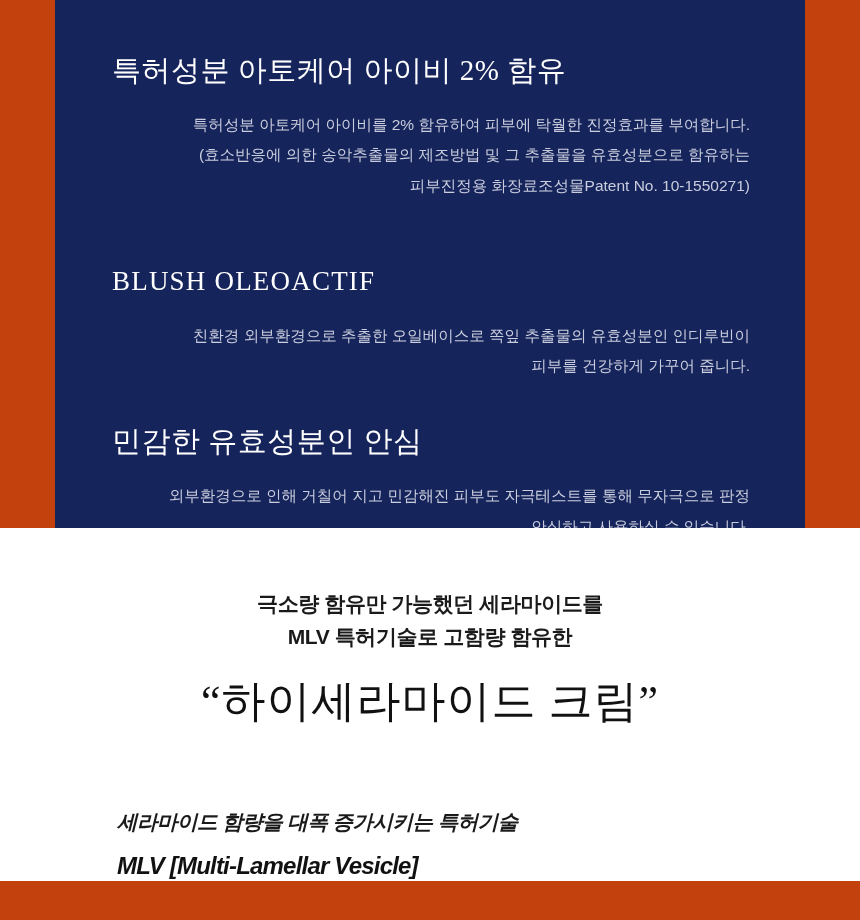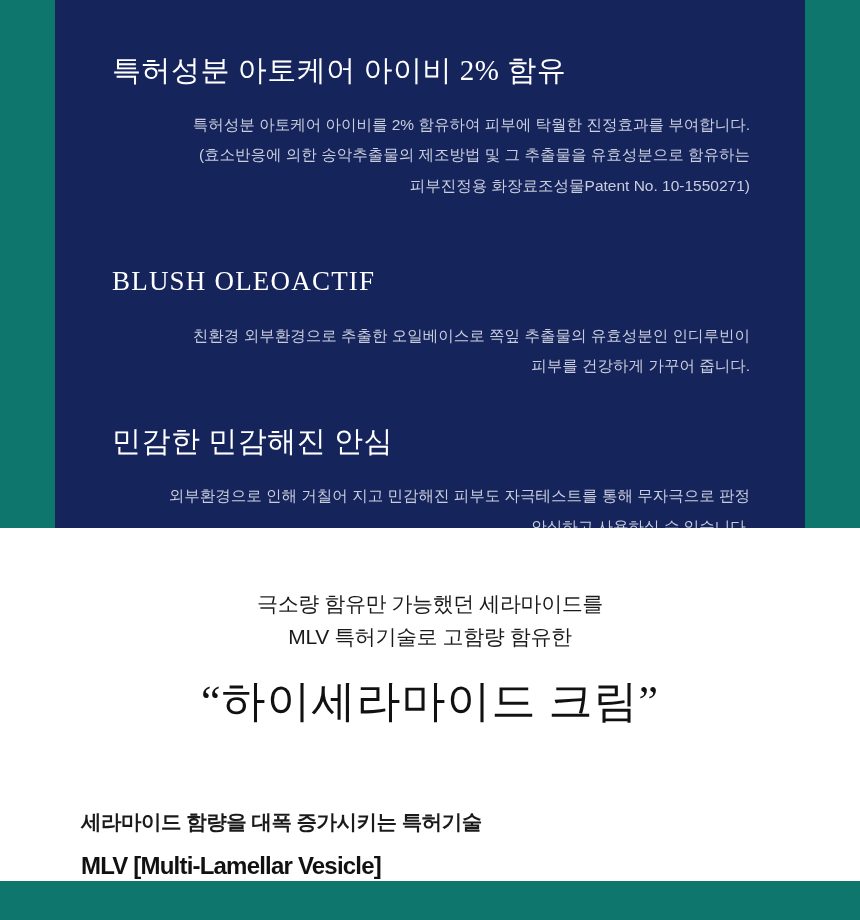--- a/index.html
+++ b/index.html
@@ -10,21 +10,21 @@
     width: 860px;
     height: 920px;
     background: #ffffff;
     font-family: "Liberation Sans", sans-serif;
     overflow: hidden;
   }
   .page {
     position: relative;
     width: 860px;
     height: 920px;
-    background: #0f766e;
+    background: #c2410c;
   }
 
   
   .navy-panel {
     position: absolute;
     left: 55px;
     top: -60px;
     width: 750px;
     height: 588px;
     background: #16245c;
@@ -73,38 +73,39 @@
     background: #ffffff;
   }
   .centered-block {
     text-align: center;
     padding-top: 60px;
   }
   .lead-line {
     color: #1a1a1a;
     font-family: "Liberation Sans", sans-serif;
     font-size: 21px;
-    font-weight: 400;
+    font-weight: 700;
     line-height: 1.55;
     letter-spacing: -0.4px;
   }
   .big-quote {
     color: #111111;
     font-family: "Liberation Serif", serif;
     font-size: 44px;
     font-weight: 400;
     letter-spacing: 1px;
     margin-top: 20px;
     line-height: 1.3;
   }
 
   .left-block {
     margin-top: 78px;
-    padding-left: 81px;
+    padding-left: 117px;
     padding-right: 60px;
+    font-style: italic;
   }
   .sub-heading {
     color: #1a1a1a;
     font-family: "Liberation Sans", sans-serif;
     font-size: 20.5px;
     font-weight: 700;
     letter-spacing: -0.5px;
     margin: 0;
     line-height: 1.4;
   }
@@ -136,21 +137,21 @@
 
     <div class="navy-block b2">
       <h2 class="navy-heading latin">BLUSH OLEOACTIF</h2>
       <p class="navy-body">
         <span class="line">친환경 외부환경으로 추출한 오일베이스로 쪽잎 추출물의 유효성분인 인디루빈이</span>
         <span class="line">피부를 건강하게 가꾸어 줍니다.</span>
       </p>
     </div>
 
     <div class="navy-block b3">
-      <h2 class="navy-heading">민감한 민감해진 안심</h2>
+      <h2 class="navy-heading">민감한 유효성분인 안심</h2>
       <p class="navy-body">
         <span class="line">외부환경으로 인해 거칠어 지고 민감해진 피부도 자극테스트를 통해 무자극으로 판정</span>
         <span class="line">안심하고 사용하실 수 있습니다.</span>
       </p>
     </div>
 
   </div>
 
   <div class="white-section">
 

